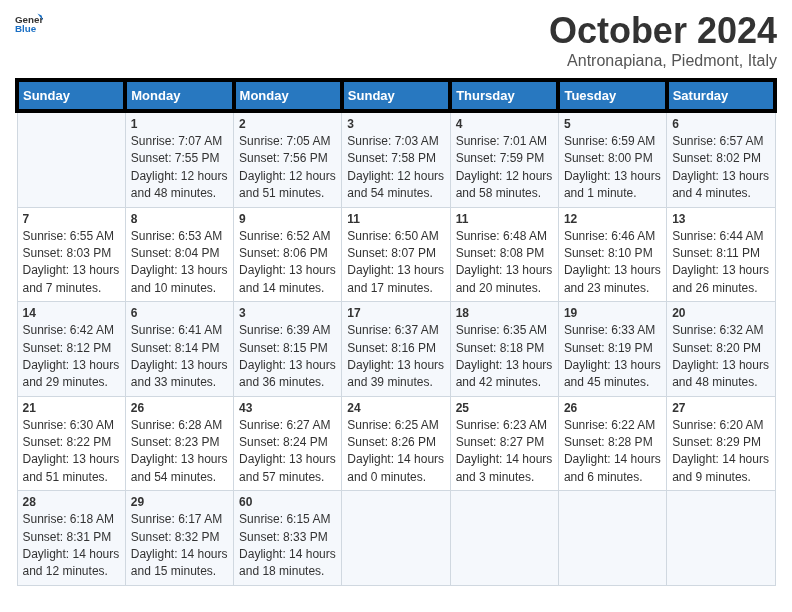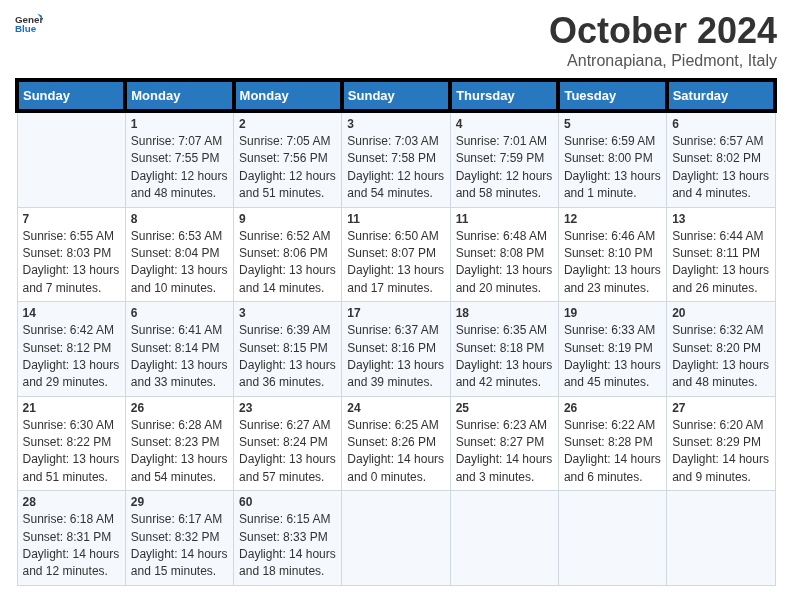--- a/index.html
+++ b/index.html
@@ -201,21 +201,21 @@
       <tr>
         <td>
           <span class="day-number">21</span>
           <div class="day-info">Sunrise: 6:30 AM<br>Sunset: 8:22 PM<br>Daylight: 13 hours and 51 minutes.</div>
         </td>
         <td>
           <span class="day-number">26</span>
           <div class="day-info">Sunrise: 6:28 AM<br>Sunset: 8:23 PM<br>Daylight: 13 hours and 54 minutes.</div>
         </td>
         <td>
-          <span class="day-number">23</span>
+          <span class="day-number">43</span>
           <div class="day-info">Sunrise: 6:27 AM<br>Sunset: 8:24 PM<br>Daylight: 13 hours and 57 minutes.</div>
         </td>
         <td>
           <span class="day-number">24</span>
           <div class="day-info">Sunrise: 6:25 AM<br>Sunset: 8:26 PM<br>Daylight: 14 hours and 0 minutes.</div>
         </td>
         <td>
           <span class="day-number">25</span>
           <div class="day-info">Sunrise: 6:23 AM<br>Sunset: 8:27 PM<br>Daylight: 14 hours and 3 minutes.</div>
         </td>

